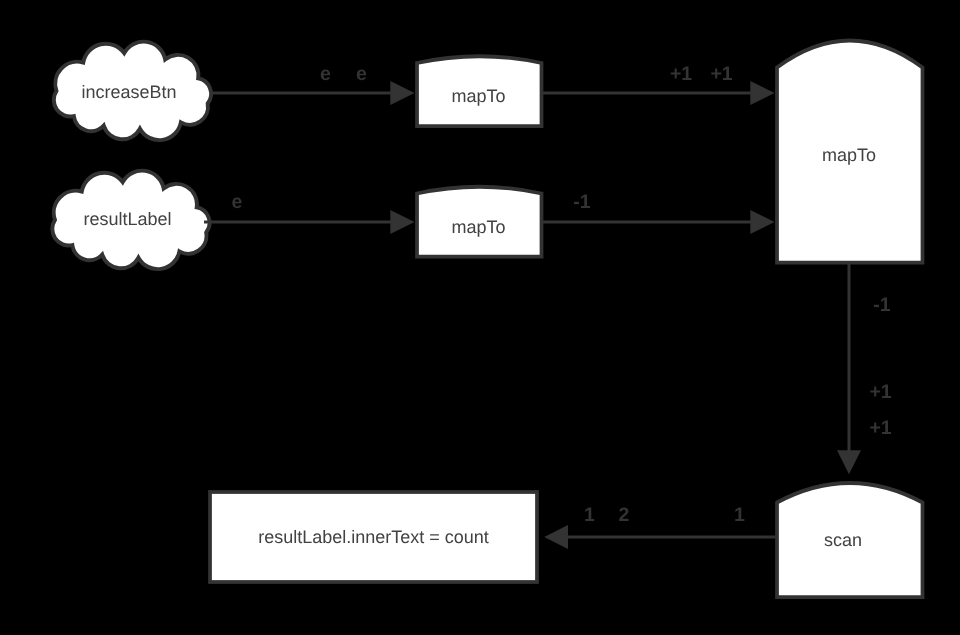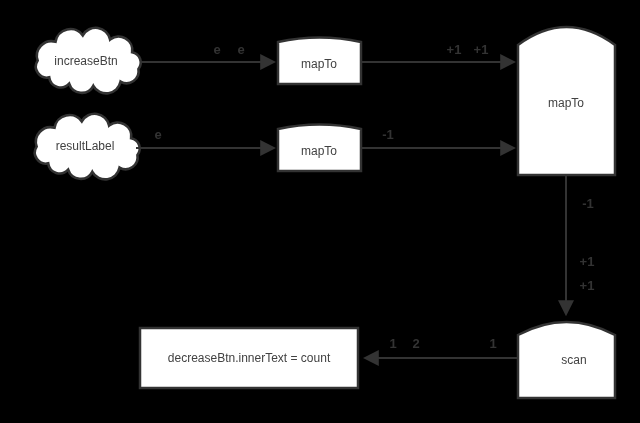--- a/index.html
+++ b/index.html
@@ -56,22 +56,22 @@
     <line class="edge" x1="361" y1="148" x2="513" y2="148" marker-end="url(#arrow)"></line>
     <line class="edge" x1="566" y1="176" x2="566" y2="313" marker-end="url(#arrow)"></line>
     <line class="edge" x1="517" y1="358" x2="366" y2="358" marker-end="url(#arrow)"></line>
   </svg>
 
   <div class="node-label" style="left:86px; top:61px">increaseBtn</div>
   <div class="node-label" style="left:85px; top:146px">resultLabel</div>
   <div class="node-label" style="left:319px; top:64px">mapTo</div>
   <div class="node-label" style="left:319px; top:151px">mapTo</div>
   <div class="node-label" style="left:566px; top:103px">mapTo</div>
-  <div class="node-label" style="left:574px; top:360px">scan</div>
-  <div class="node-label" style="left:249px; top:358px">decreaseBtn.innerText = count</div>
+  <div class="node-label" style="left:562px; top:360px">scan</div>
+  <div class="node-label" style="left:249px; top:358px">resultLabel.innerText = count</div>
 
   <span class="edge-label" style="left:217px; top:49px">e</span>
   <span class="edge-label" style="left:241px; top:49px">e</span>
   <span class="edge-label" style="left:158px; top:134px">e</span>
   <span class="edge-label" style="left:454px; top:49px">+1</span>
   <span class="edge-label" style="left:481px; top:49px">+1</span>
   <span class="edge-label" style="left:388px; top:134px">-1</span>
   <span class="edge-label" style="left:588px; top:203px">-1</span>
   <span class="edge-label" style="left:587px; top:261px">+1</span>
   <span class="edge-label" style="left:587px; top:285px">+1</span>

